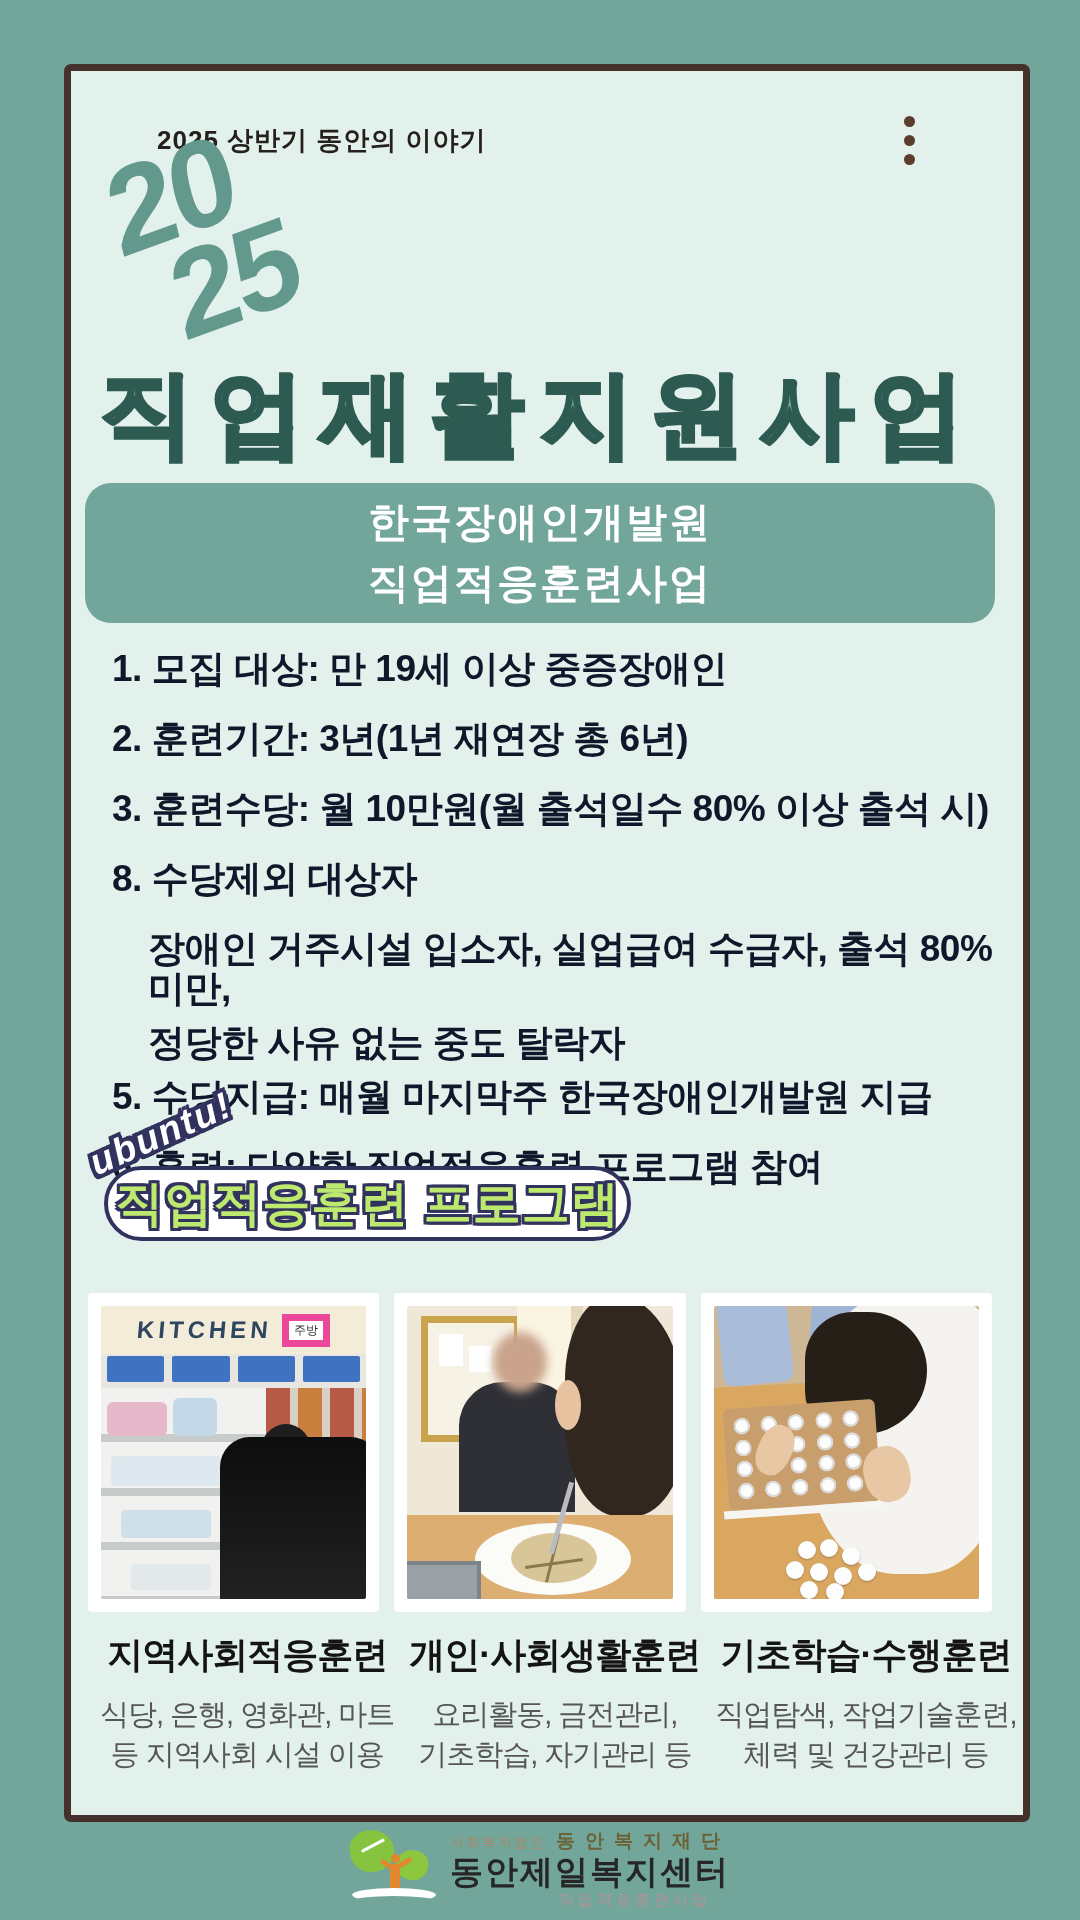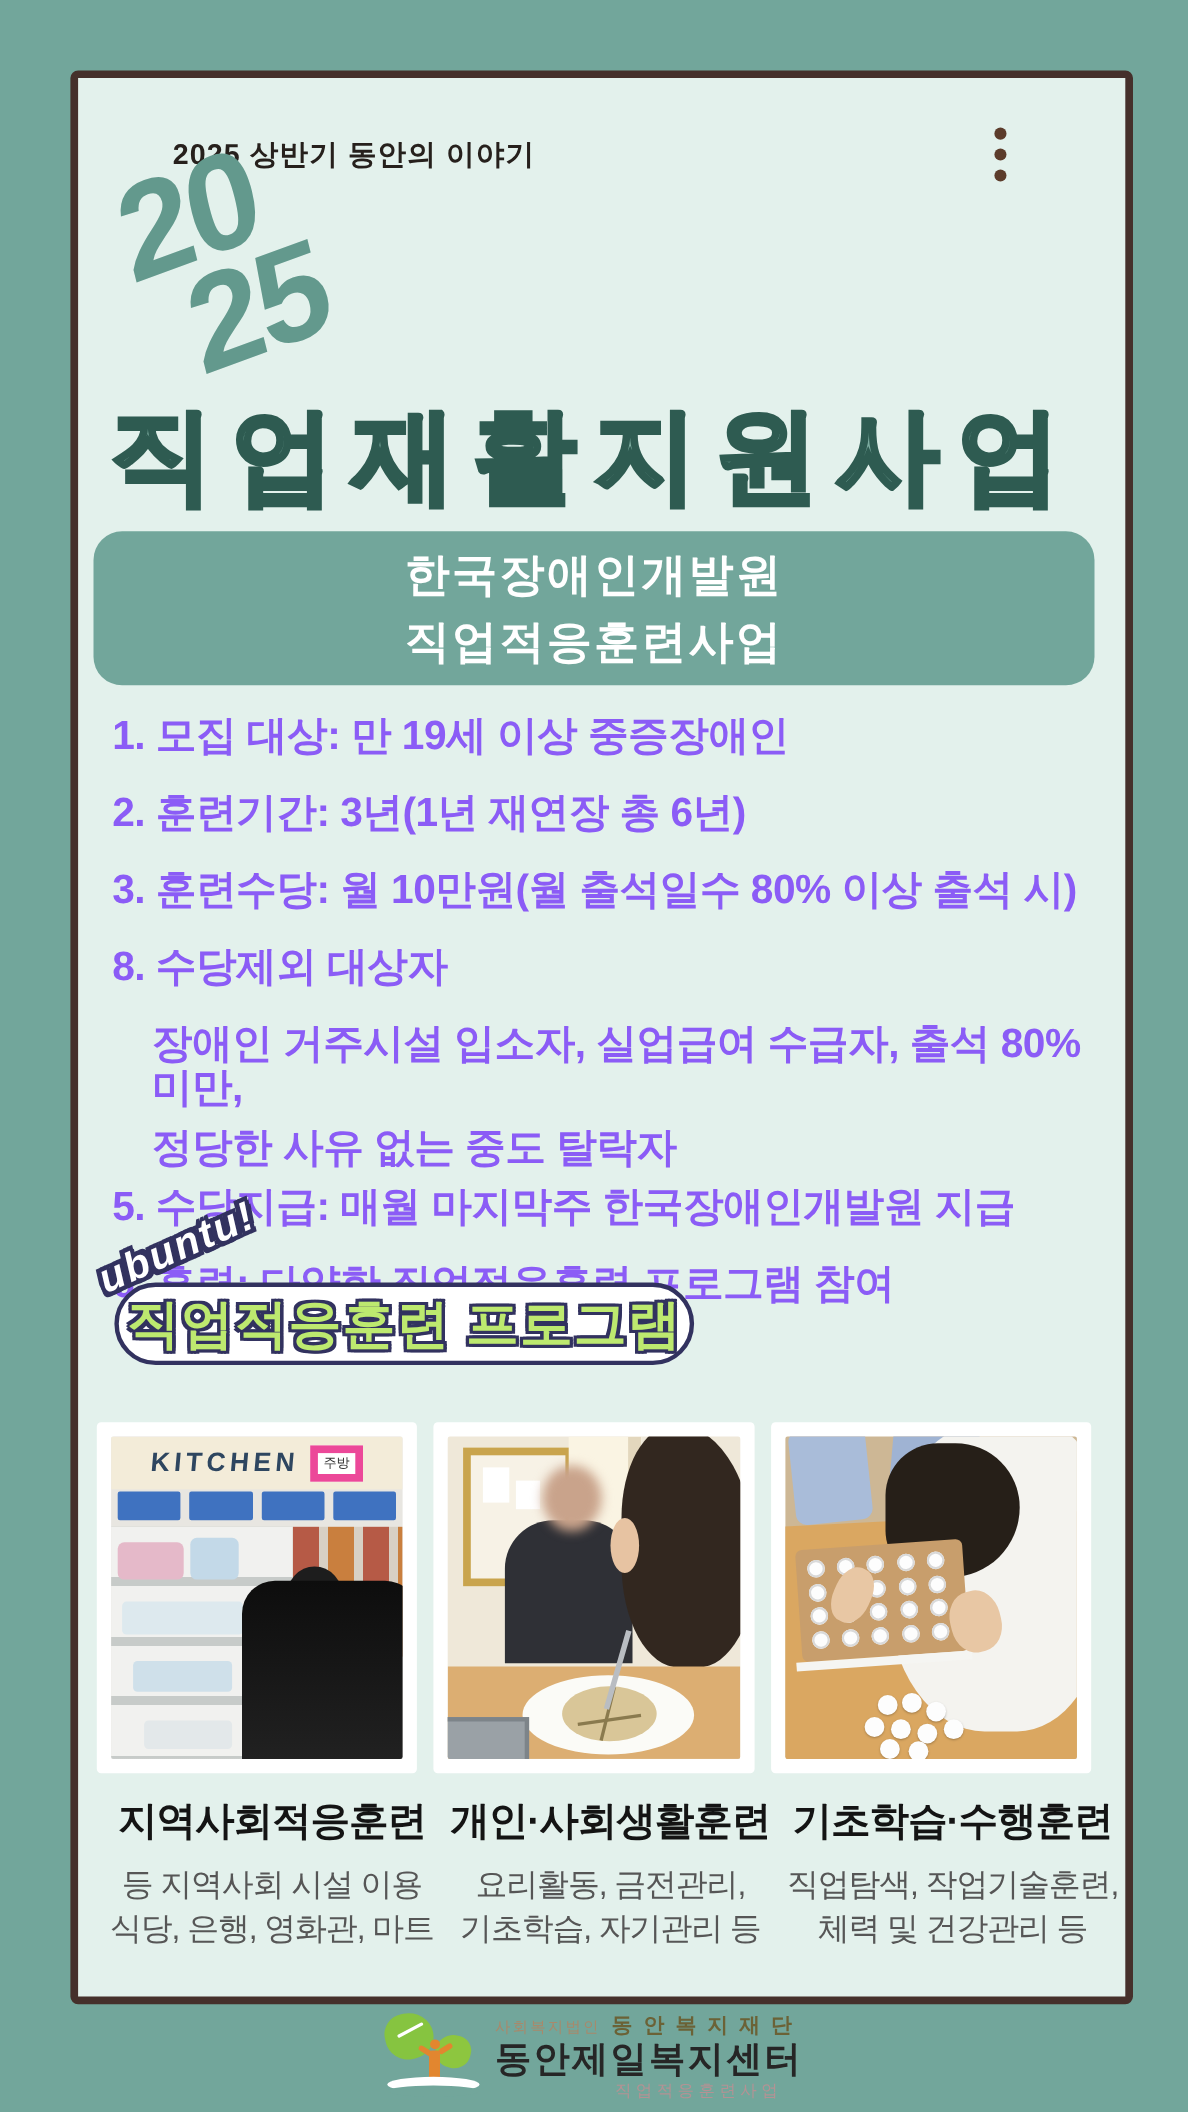--- a/index.html
+++ b/index.html
@@ -39,21 +39,21 @@
   .t1{position:absolute;left:270px;top:148px;letter-spacing:14px;}
   .t2{position:absolute;left:0;width:938px;top:296px;text-align:center;letter-spacing:16px;}
   
   .banner{
     position:absolute;left:14px;top:412px;width:910px;height:140px;
     background:#72A69B;border-radius:26px;box-sizing:border-box;
     display:flex;flex-direction:column;align-items:center;justify-content:center;gap:6px;
     color:#FFFFFF;font-size:41px;font-weight:800;letter-spacing:2px;
   }
   
-  .info{position:absolute;left:31px;top:578px;width:900px;color:#8b5cf6;}
+  .info{position:absolute;left:41px;top:578px;width:900px;color:#0f172a;}
   .info .line{font-size:37px;line-height:40px;margin-bottom:30px;font-weight:600;letter-spacing:-0.5px;}
   .info .sub{padding-left:36px;margin-bottom:14px;}
   
   .sticker{
     position:absolute;left:14px;top:1042px;z-index:3;
     transform:rotate(-24deg);
     font-size:37px;font-weight:800;font-style:italic;color:#FFFFFF;letter-spacing:2px;
     text-shadow:-4px -4px 0 #32325F,4px -4px 0 #32325F,-4px 4px 0 #32325F,4px 4px 0 #32325F,
                 -4px 0 0 #32325F,4px 0 0 #32325F,0 -4px 0 #32325F,0 4px 0 #32325F;
   }
@@ -288,22 +288,22 @@
               <i></i>
           </div>
         </div>
       </div>
 
     </div>
 
     <div class="captions">
       <div class="cap">
         <div class="cap-title">지역사회적응훈련</div>
+        <div class="cap-desc">식당, 은행, 영화관, 마트</div>
         <div class="cap-desc">등 지역사회 시설 이용</div>
-        <div class="cap-desc">식당, 은행, 영화관, 마트</div>
       </div>
       <div class="cap">
         <div class="cap-title">개인·사회생활훈련</div>
         <div class="cap-desc">요리활동, 금전관리,</div>
         <div class="cap-desc">기초학습, 자기관리 등</div>
       </div>
       <div class="cap">
         <div class="cap-title">기초학습·수행훈련</div>
         <div class="cap-desc">직업탐색, 작업기술훈련,</div>
         <div class="cap-desc">체력 및 건강관리 등</div>

